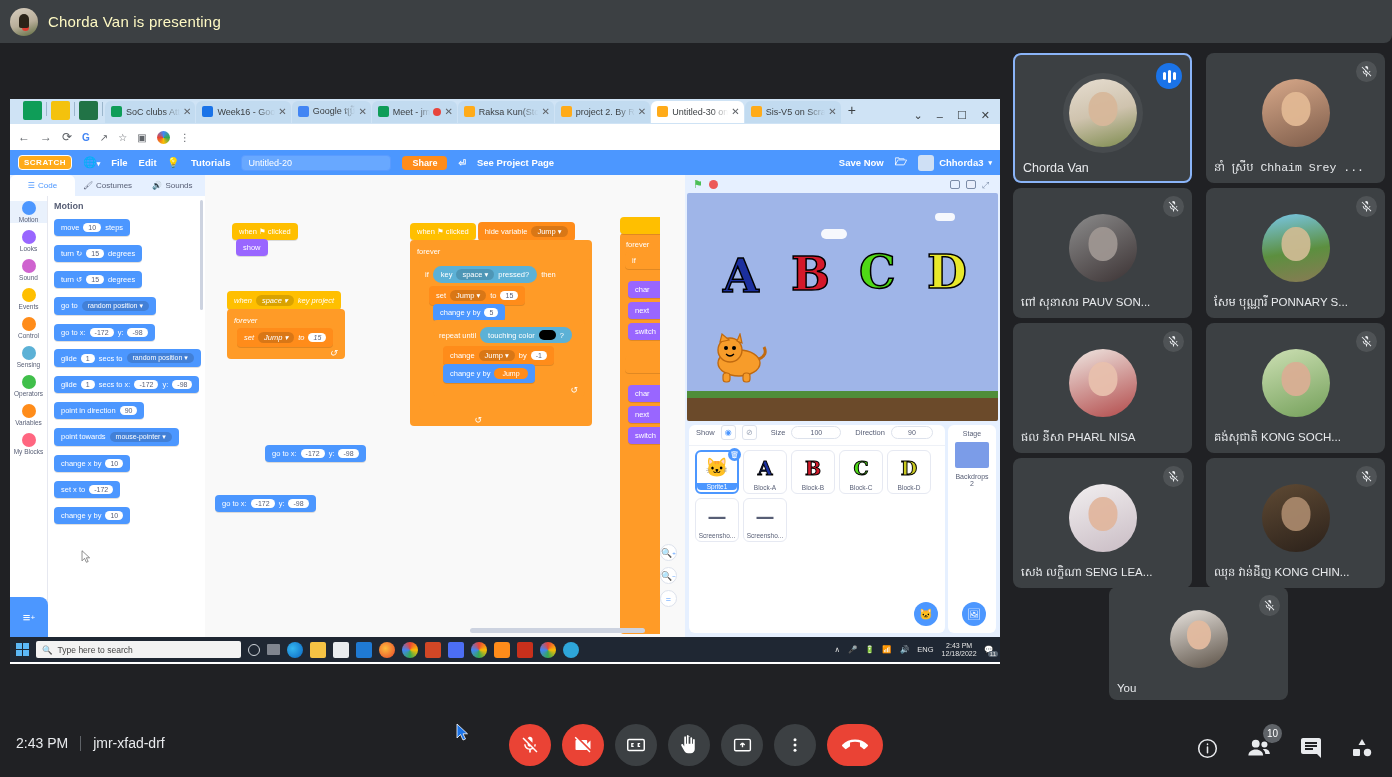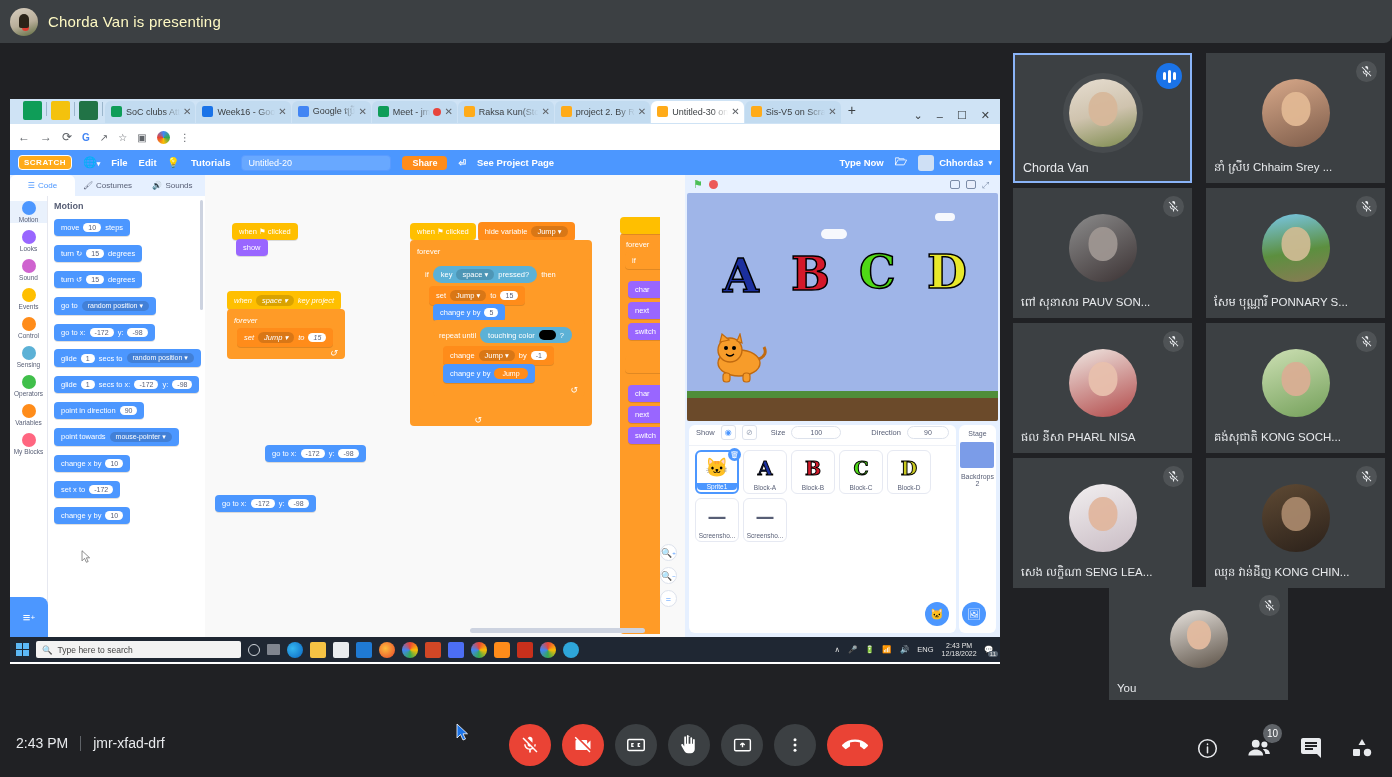--- a/index.html
+++ b/index.html
@@ -224,21 +224,21 @@
     width:205px;height:17px;background:#f3f3f3;border-radius:2px;display:flex;align-items:center;
     gap:5px;padding:0 6px;font-size:8.5px;color:#444;
   }
   .tbicon{width:16px;height:16px;border-radius:3px;flex:0 0 auto;}
   .tray{margin-left:auto;display:flex;align-items:center;gap:8px;font-size:7.5px;color:#e6e6e6;}
   .clock{display:flex;flex-direction:column;align-items:center;line-height:1.1;font-size:7px;}
 
   
   #tile-grid{position:absolute;left:1013px;top:53px;width:372px;}
   .ptile{
-    position:absolute;background:#3c4043;border-radius:0;overflow:hidden;
+    position:absolute;background:#3c4043;border-radius:8px;overflow:hidden;
   }
   .ptile.active{border:2px solid #8ab4f8;}
   .ptile .pavatar{
     position:absolute;left:50%;top:46%;transform:translate(-50%,-50%);
     border-radius:50%;overflow:hidden;
   }
   .ptile .pname{
     position:absolute;left:8px;right:8px;bottom:6px;color:#e8eaed;font-size:11.5px;
     white-space:nowrap;overflow:hidden;text-overflow:ellipsis;
   }
@@ -368,21 +368,21 @@
     <span class="globe">🌐<span style="font-size:7px">▾</span></span>
     <span>File</span>
     <span>Edit</span>
     <span style="font-size:10px">💡</span>
     <span>Tutorials</span>
     <div class="proj-name">Untitled-20</div>
     <div class="share-btn">Share</div>
     <span style="font-size:9px">⏎</span>
     <span>See Project Page</span>
     <div class="spacer"></div>
-    <span>Type Now</span>
+    <span>Save Now</span>
     <span style="font-size:10px">🗁</span>
     <div class="acct">
       <span class="ava"></span>
       <span>Chhorda3</span>
       <span style="font-size:7px">▾</span>
     </div>
   </div>
 
   <div class="scratch-body">
 
@@ -679,21 +679,21 @@
       </div>
 
       <div class="sprite-panel">
         <div class="sp-left">
           <div class="sp-row2">
             <span>Show</span>
             <span class="eyebtn">◉</span>
             <span class="eyebtn off">⊘</span>
             <span style="margin-left:8px">Size</span>
             <span class="pill" style="width:50px;text-align:center">100</span>
-            <span style="margin-left:24px">Direction</span>
+            <span style="margin-left:8px">Direction</span>
             <span class="pill" style="width:42px;text-align:center">90</span>
           </div>
           <div class="thumbs" id="sprites-host">
               <div class="thumb sel">
                 <span class="del">🗑</span>
                 <span class="art" style="color:#575e75;-webkit-text-stroke:0">🐱</span>
                 <span class="tl">Sprite1</span>
               </div>
               <div class="thumb">
                 <span class="art" style="color:#1b2f9e;-webkit-text-stroke:1px #000">A</span>
@@ -788,21 +788,21 @@
       <div class="speaking">
         <i style="height:8px"></i>
         <i style="height:13px"></i>
         <i style="height:8px"></i>
       </div>
       <div class="pavatar" style="width:68px;height:68px;background:linear-gradient(165deg,#e6ddd0 0%,#cfc3ae 50%,#7d8b4e 100%);box-shadow:0 0 0 6px rgba(255,255,255,.06);">
         <div style="position:absolute;left:50%;top:44%;transform:translate(-50%,-50%);width:29px;height:34px;border-radius:48%;background:#d7b79a;opacity:.95"></div>
       </div>
       <div class="pname">Chorda Van</div>
     </div>
-    <div class="ptile" style="left: 193px; top: 0px; width: 179px; height: 130px;">
+    <div class="ptile" style="left: 193px; top: 0px; width: 179px; height: 130px; font-family: Liberation Mono, monospace;">
       <div class="mic-off">
         <svg width="13" height="13" viewBox="0 0 24 24" fill="#e8eaed">
           <path d="M19 11h-1.7c0 .74-.16 1.43-.43 2.05l1.23 1.23c.56-.98.9-2.09.9-3.28zM14.98 11.17c0-.06.02-.11.02-.17V5c0-1.66-1.34-3-3-3-1.23 0-2.28.74-2.75 1.79l5.73 5.38zM4.27 3L3 4.27l6.01 6.01V11c0 1.66 1.33 3 2.99 3 .22 0 .44-.03.65-.08l1.66 1.66c-.71.33-1.5.52-2.31.52-2.76 0-5.3-2.1-5.3-5.1H5c0 3.41 2.72 6.23 6 6.72V21h2v-3.28c.91-.13 1.77-.45 2.54-.9L19.73 21 21 19.73 4.27 3z"></path>
         </svg>
       </div>
       <div class="pavatar" style="width:68px;height:68px;background:linear-gradient(160deg,#d8a98a,#7d5c4a);">
         <div style="position:absolute;left:50%;top:44%;transform:translate(-50%,-50%);width:29px;height:34px;border-radius:48%;background:#e2b894;opacity:.95"></div>
       </div>
       <div class="pname">នាំ ស្រីប Chhaim Srey ...</div>
     </div>

